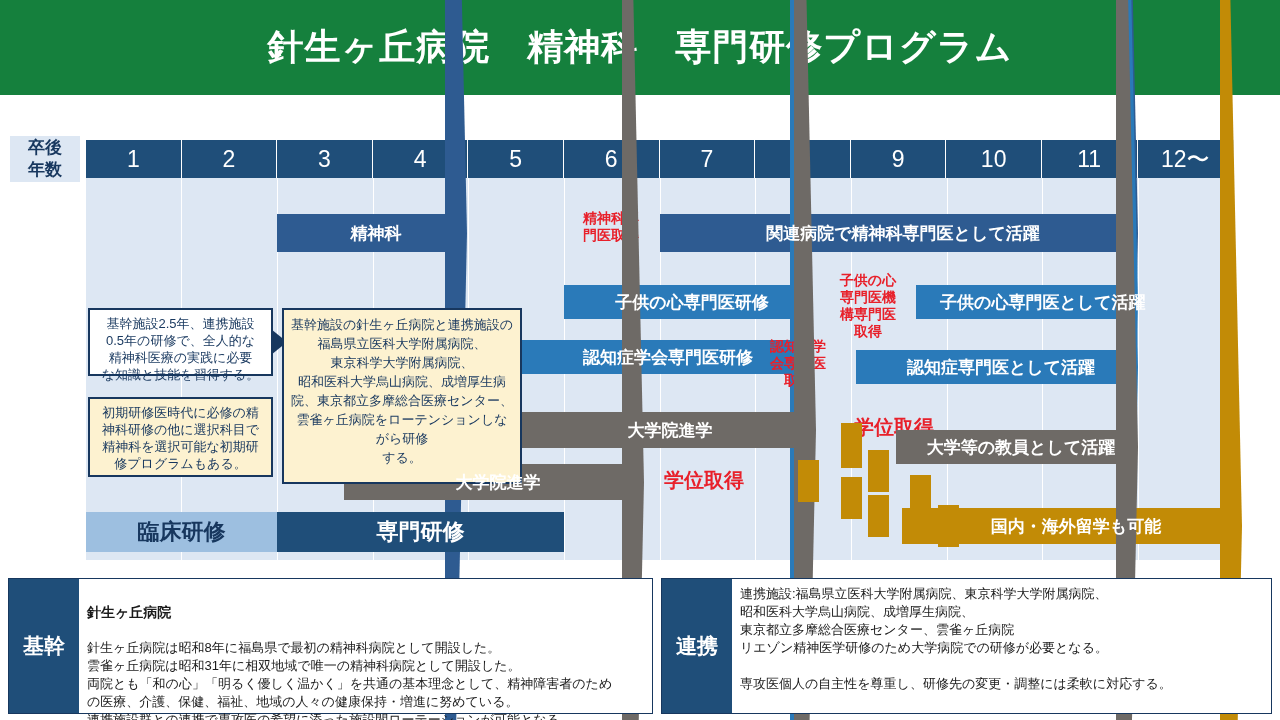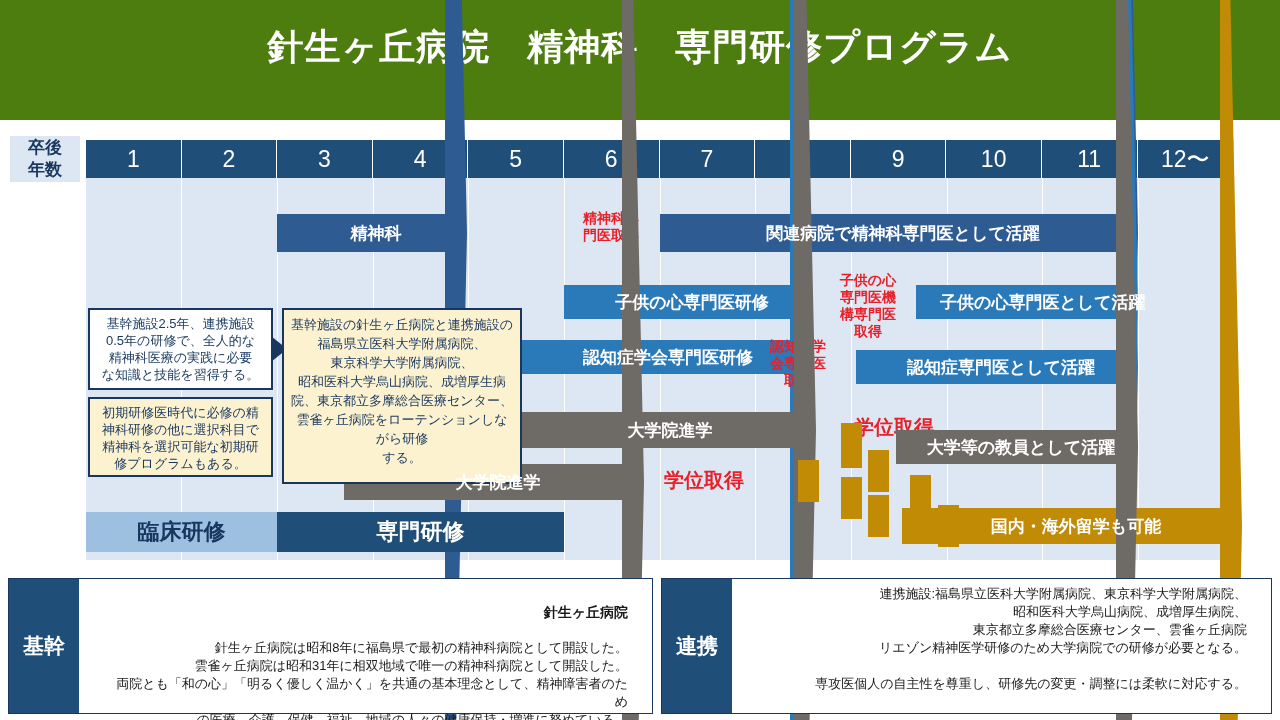--- a/index.html
+++ b/index.html
@@ -12,22 +12,22 @@
   }
   #page {
     position: relative;
     width: 1280px; height: 720px;
     background: #ffffff;
   }
 
   
   .title-bar {
     position: absolute; left: 0; top: 0;
-    width: 1280px; height: 120px;
-    background: #4d7c0f;
+    width: 1280px; height: 95px;
+    background: #15803d;
   }
   .title-text {
     position: absolute; left: 0; top: 22px;
     width: 1280px;
     text-align: center;
     color: #ffffff;
     font-size: 36px;
     font-weight: bold;
     letter-spacing: 1px;
     line-height: 50px;
@@ -188,22 +188,22 @@
     color: #ffffff;
     font-size: 21px; font-weight: bold;
     display: flex; align-items: center; justify-content: center;
     flex: 0 0 70px;
   }
   .panel-body {
     flex: 1;
     color: #1a1a1a;
     font-size: 13px;
     line-height: 18px;
-    padding: 6px 24px;
-    text-align: right;
+    padding: 6px 8px;
+    text-align: left;
     white-space: pre-line;
   }
   .panel-left { width: 645px; }
   .panel-right { width: 611px; }
   .panel-title {
     font-size: 14px;
     font-weight: bold;
     display: block;
   }
 </style>
@@ -328,21 +328,21 @@
       <div class="head"></div>
       <div class="lbl">国内・海外留学も可能</div>
     </div>
 
     <div class="arrow a-gray" style="left:810px; top:290px; width:242px; height:34px;">
       <div class="body"></div>
       <div class="head"></div>
       <div class="lbl">大学等の教員として活躍</div>
     </div>
 
-    <div class="box white-bg callout-tail" style="left:2px; top:168px; width:185px; height:82px;">基幹施設2.5年、連携施設
+    <div class="box white-bg callout-tail" style="left:2px; top:168px; width:185px; height:68px;">基幹施設2.5年、連携施設
 0.5年の研修で、全人的な
 精神科医療の実践に必要
 な知識と技能を習得する。</div>
 
     <div class="box" style="left:2px; top:257px; width:185px; height:80px;">初期研修医時代に必修の精
 神科研修の他に選択科目で
 精神科を選択可能な初期研
 修プログラムもある。</div>
 
     <div class="box" style="left:196px; top:168px; width:240px; height:176px; font-size:13px; line-height:19px;">基幹施設の針生ヶ丘病院と連携施設の

